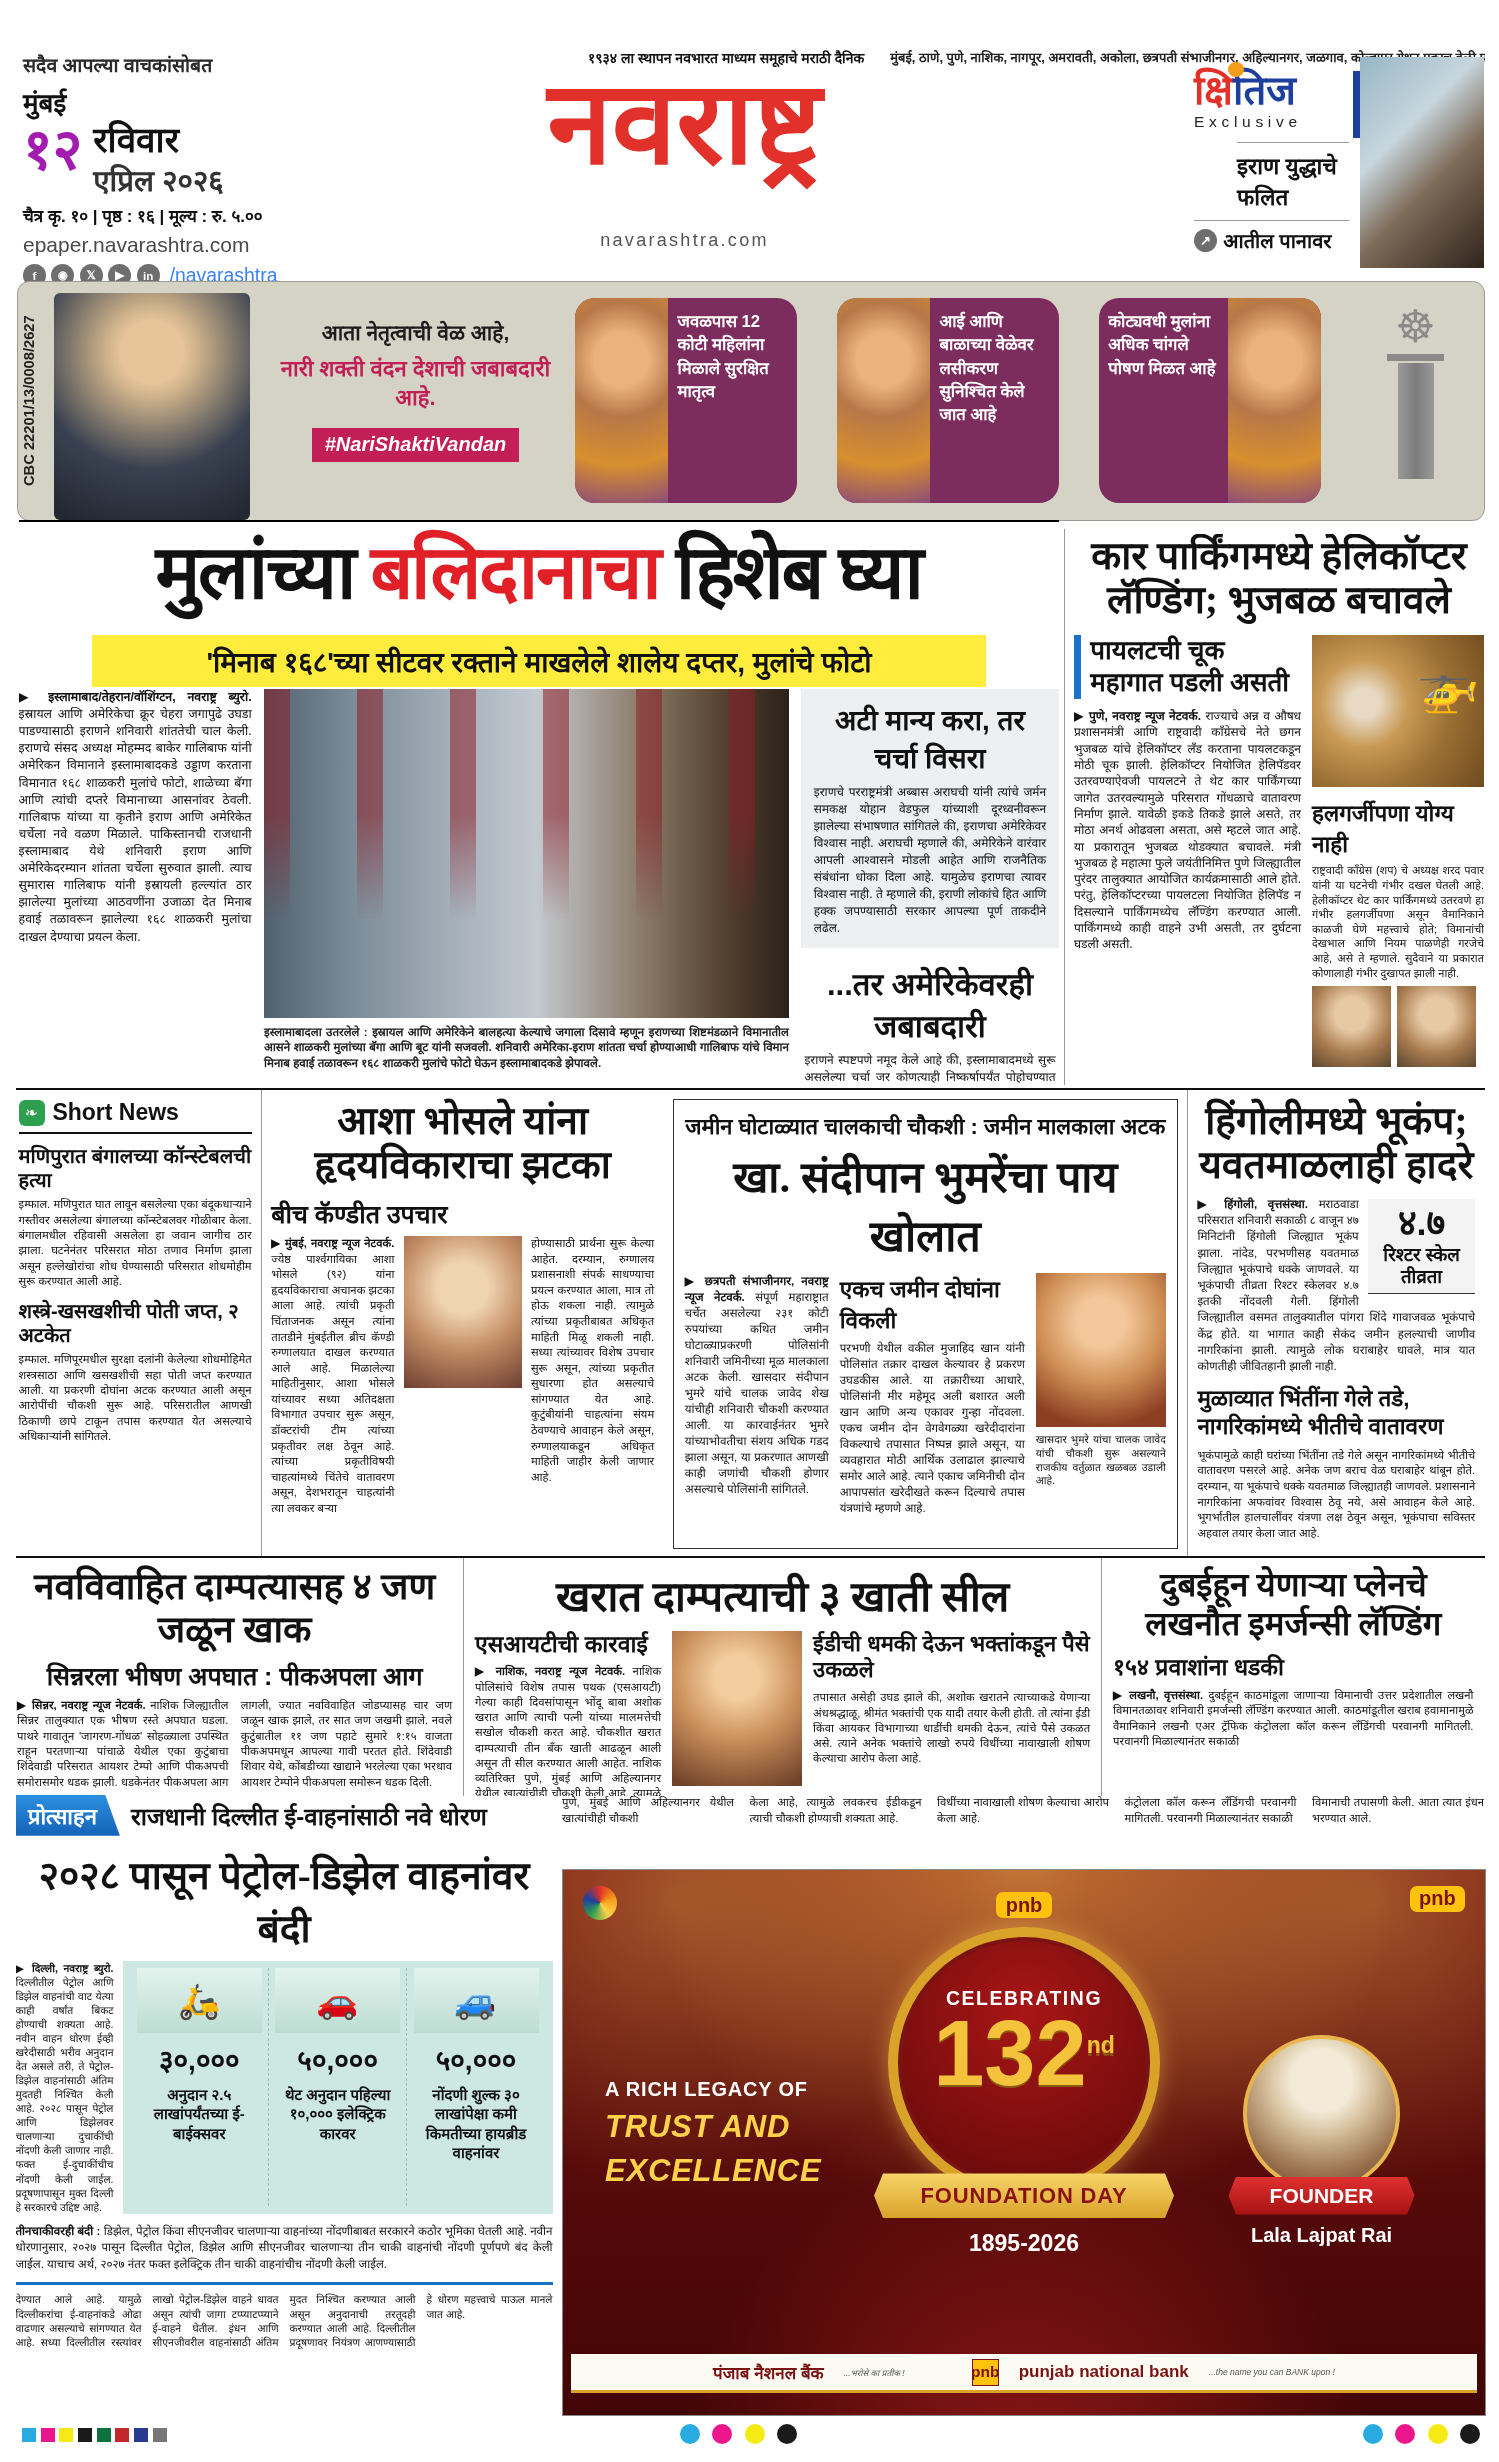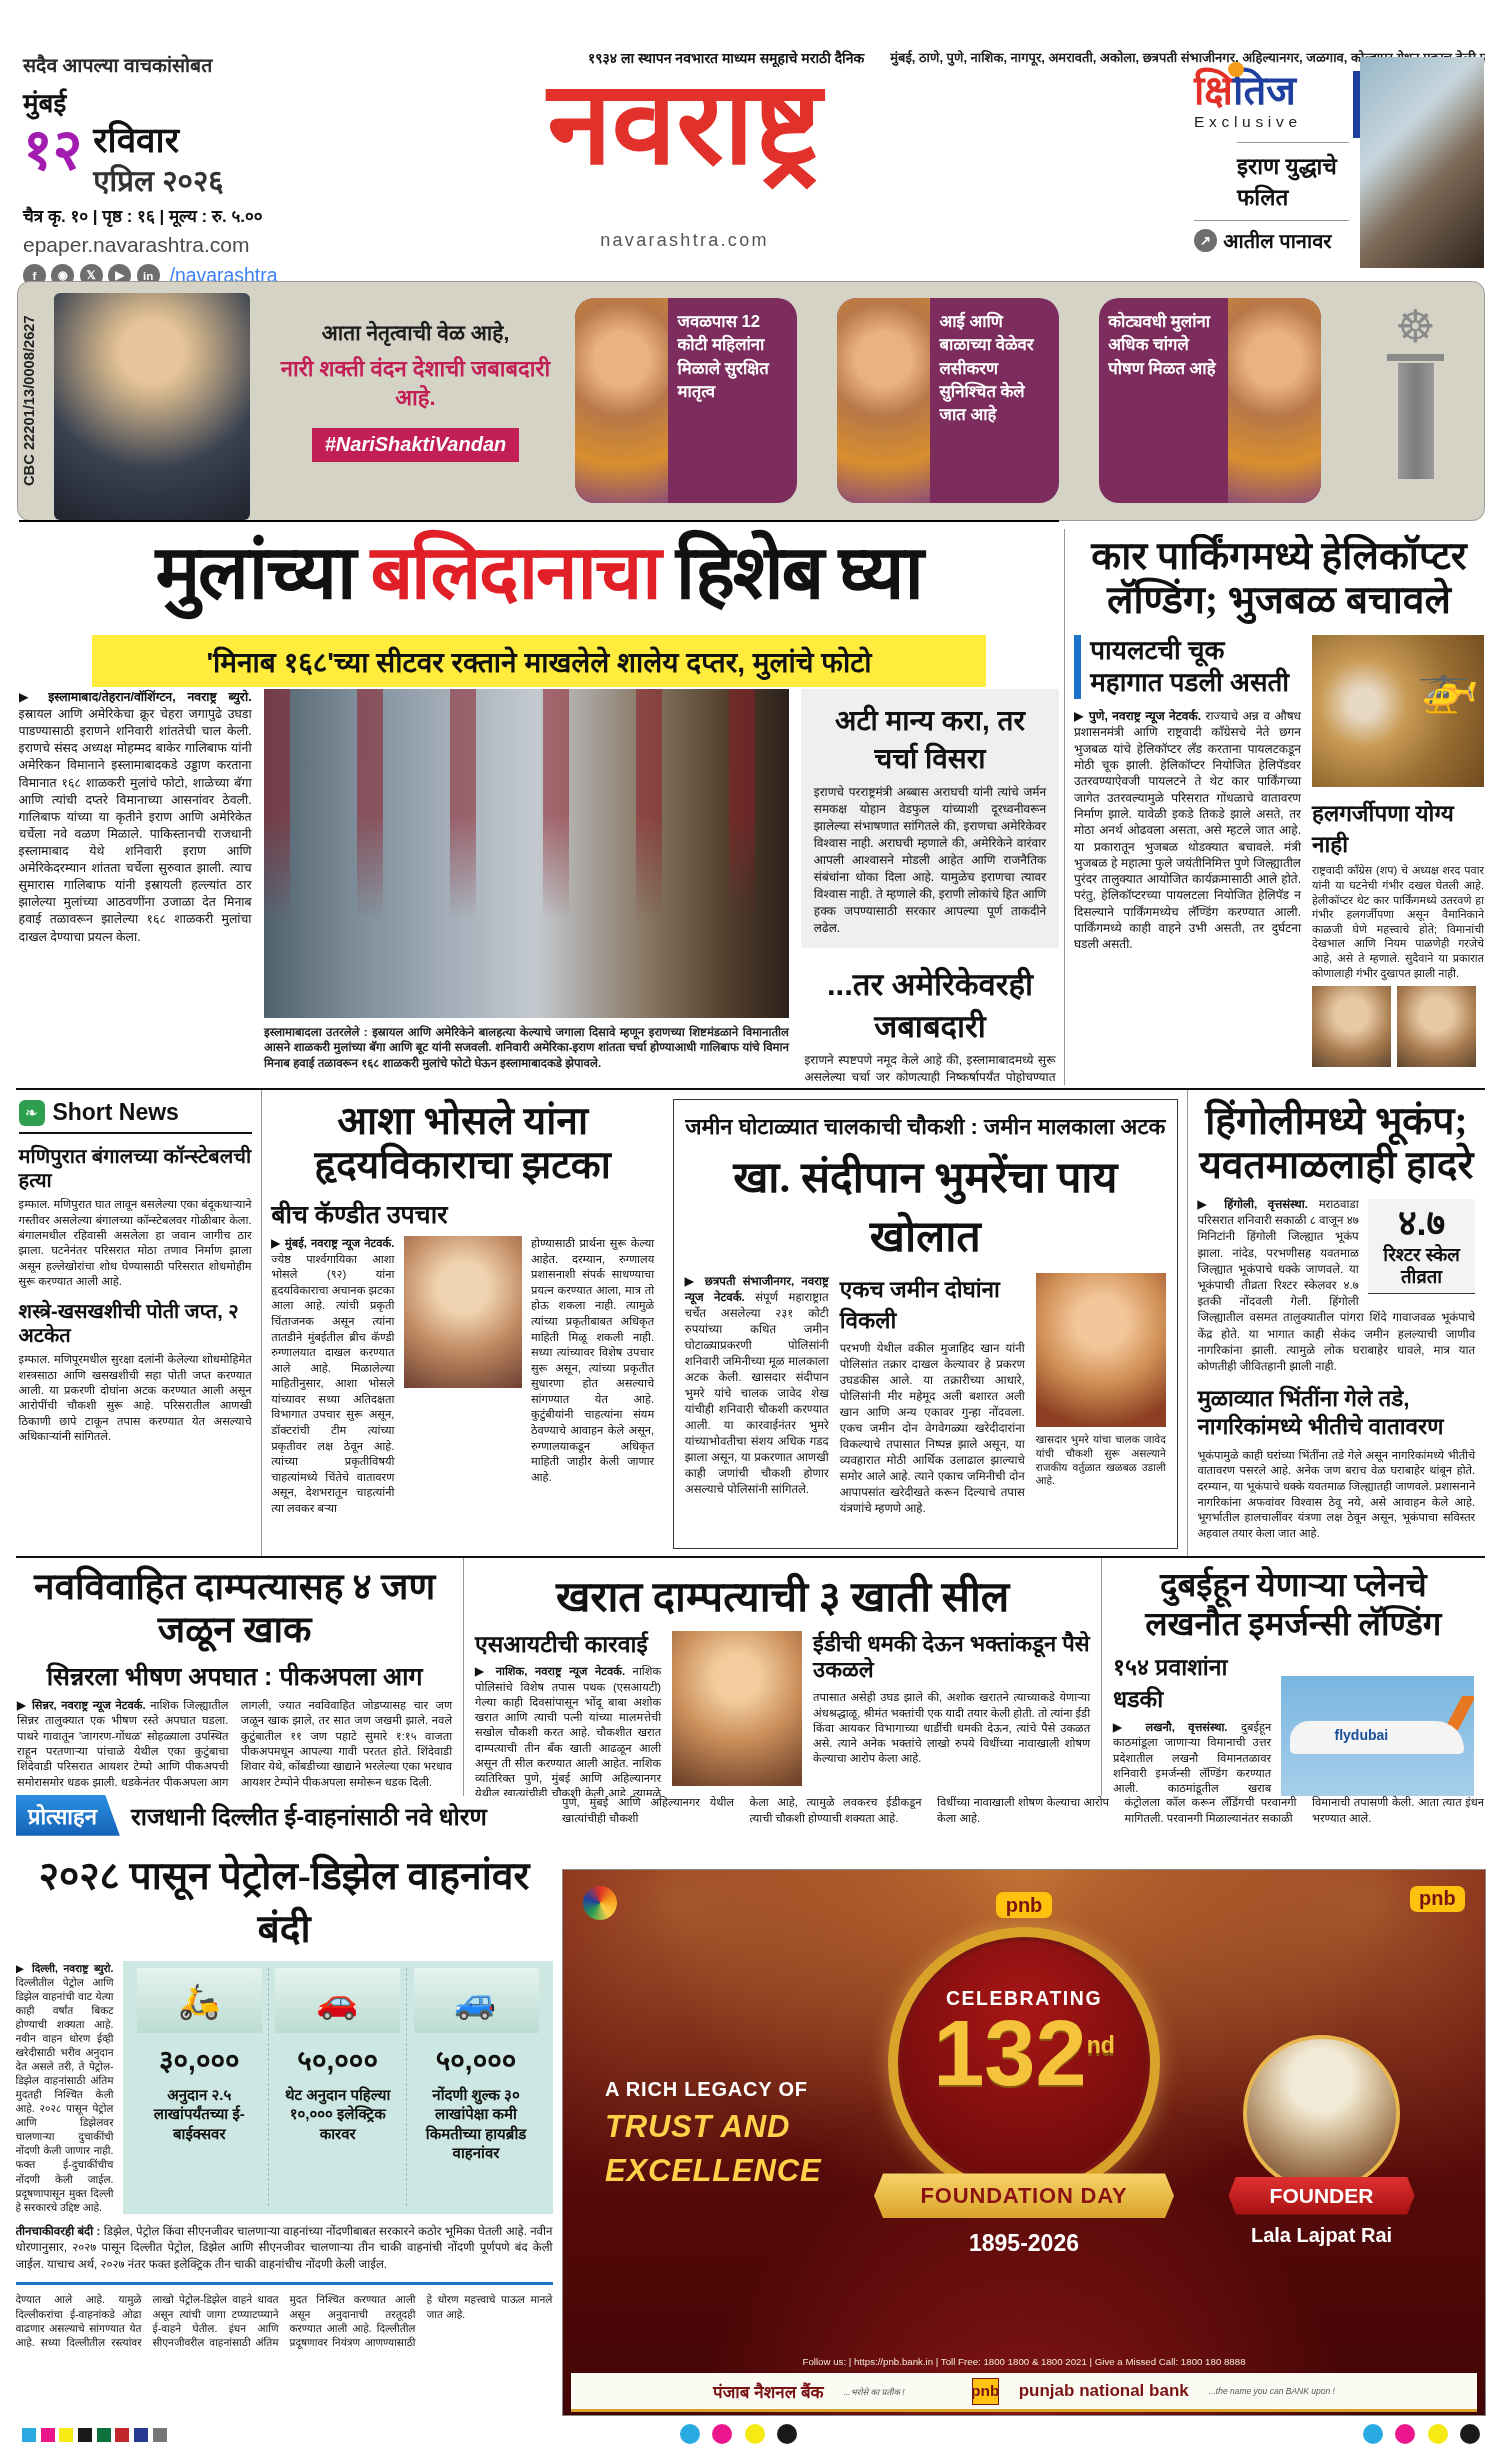--- a/index.html
+++ b/index.html
@@ -213,21 +213,21 @@
           color:#8a1212;font-size:22px;font-weight:900;padding:9.3px 0;letter-spacing:0.8px;
           clip-path:polygon(3% 0,97% 0,100% 50%,97% 100%,3% 100%,0 50%);}
   .years{font-size:23px;font-weight:800;margin-top:12.4px;}
   .pnb-right{position:absolute;right:43px;top:165px;width:241px;text-align:center;}
   .founder-ph{width:149px;height:149px;border-radius:50%;margin:0 auto;border:4.7px solid #e8b64c;
      background:radial-gradient(circle at 50% 28%,#f2ead6 24%,#d8c3a0 40%,#9c7450 70%,#5c3d28 100%);}
   .founder-rb{width:186px;margin:-15.5px auto 0;background:linear-gradient(#e03030,#a61212);color:#fff;
      font-size:21px;font-weight:900;padding:7px 0;clip-path:polygon(4% 0,96% 0,100% 50%,96% 100%,4% 100%,0 50%);}
   .founder-nm{font-size:20px;font-weight:700;margin-top:9.3px;}
   .pnb-contact{position:absolute;bottom:48px;left:0;width:100%;text-align:center;font-size:9.7px;color:#f5e9d8;}
-  .pnb-bar{position:absolute;bottom:3px;left:7.8px;right:7.8px;height:36px;background:#fbfbf4;
+  .pnb-bar{position:absolute;bottom:22px;left:7.8px;right:7.8px;height:36px;background:#fbfbf4;
      display:flex;align-items:center;justify-content:center;gap:20px;color:#7a1313;border-bottom:3.1px solid #d9a32a;}
   .pnb-bhi{font-size:17px;font-weight:800;}
   .pnb-sq{width:25px;height:25px;background:#ffc20e;color:#7a1313;font-weight:900;font-size:15.5px;
           display:flex;align-items:center;justify-content:center;border:1.6px solid #7a1313;}
   .pnb-ben{font-size:17px;font-weight:800;}
   .pnb-tag{font-size:8.5px;color:#555;font-style:italic;}
   
   .reg-sq{top:2428px;left:22px;display:flex;gap:4.7px;}
   .rs{width:14px;height:14px;}
   .reg-c1{top:2424px;left:680px;display:flex;gap:12.4px;}
@@ -461,25 +461,20 @@
       <div class="fl-hl">दुबईहून येणाऱ्या प्लेनचे लखनौत इमर्जन्सी लॅण्डिंग</div>
       <div class="fl-row">
         <div class="fl-a">
           <div class="fl-sf">१५४ प्रवाशांना धडकी</div>
           <div class="fl-body">
             <span class="byline">▶ लखनौ, वृत्तसंस्था.</span>
             <span>दुबईहून काठमांडूला जाणाऱ्या विमानाची उत्तर प्रदेशातील लखनौ विमानतळावर शनिवारी इमर्जन्सी लॅण्डिंग करण्यात आली. काठमांडूतील खराब हवामानामुळे वैमानिकाने लखनौ एअर ट्रॅफिक कंट्रोलला कॉल करून लँडिंगची परवानगी मागितली. परवानगी मिळाल्यानंतर सकाळी</span>
             
           </div>
         </div>
-        <div class="fl-ph">
-          <div class="fl-tail"></div>
-          <div class="fl-plane"></div>
-          <div class="fl-label">flydubai</div>
-        </div>
       </div>
     </div>
   </div>
 
   <div class="abs ev">
     <div class="ev-tagrow">
       <div class="ev-tag">प्रोत्साहन</div>
       <div class="ev-kick">राजधानी दिल्लीत ई-वाहनांसाठी नवे धोरण</div>
     </div>
     <div class="ev-hl">२०२८ पासून पेट्रोल-डिझेल वाहनांवर बंदी</div>

